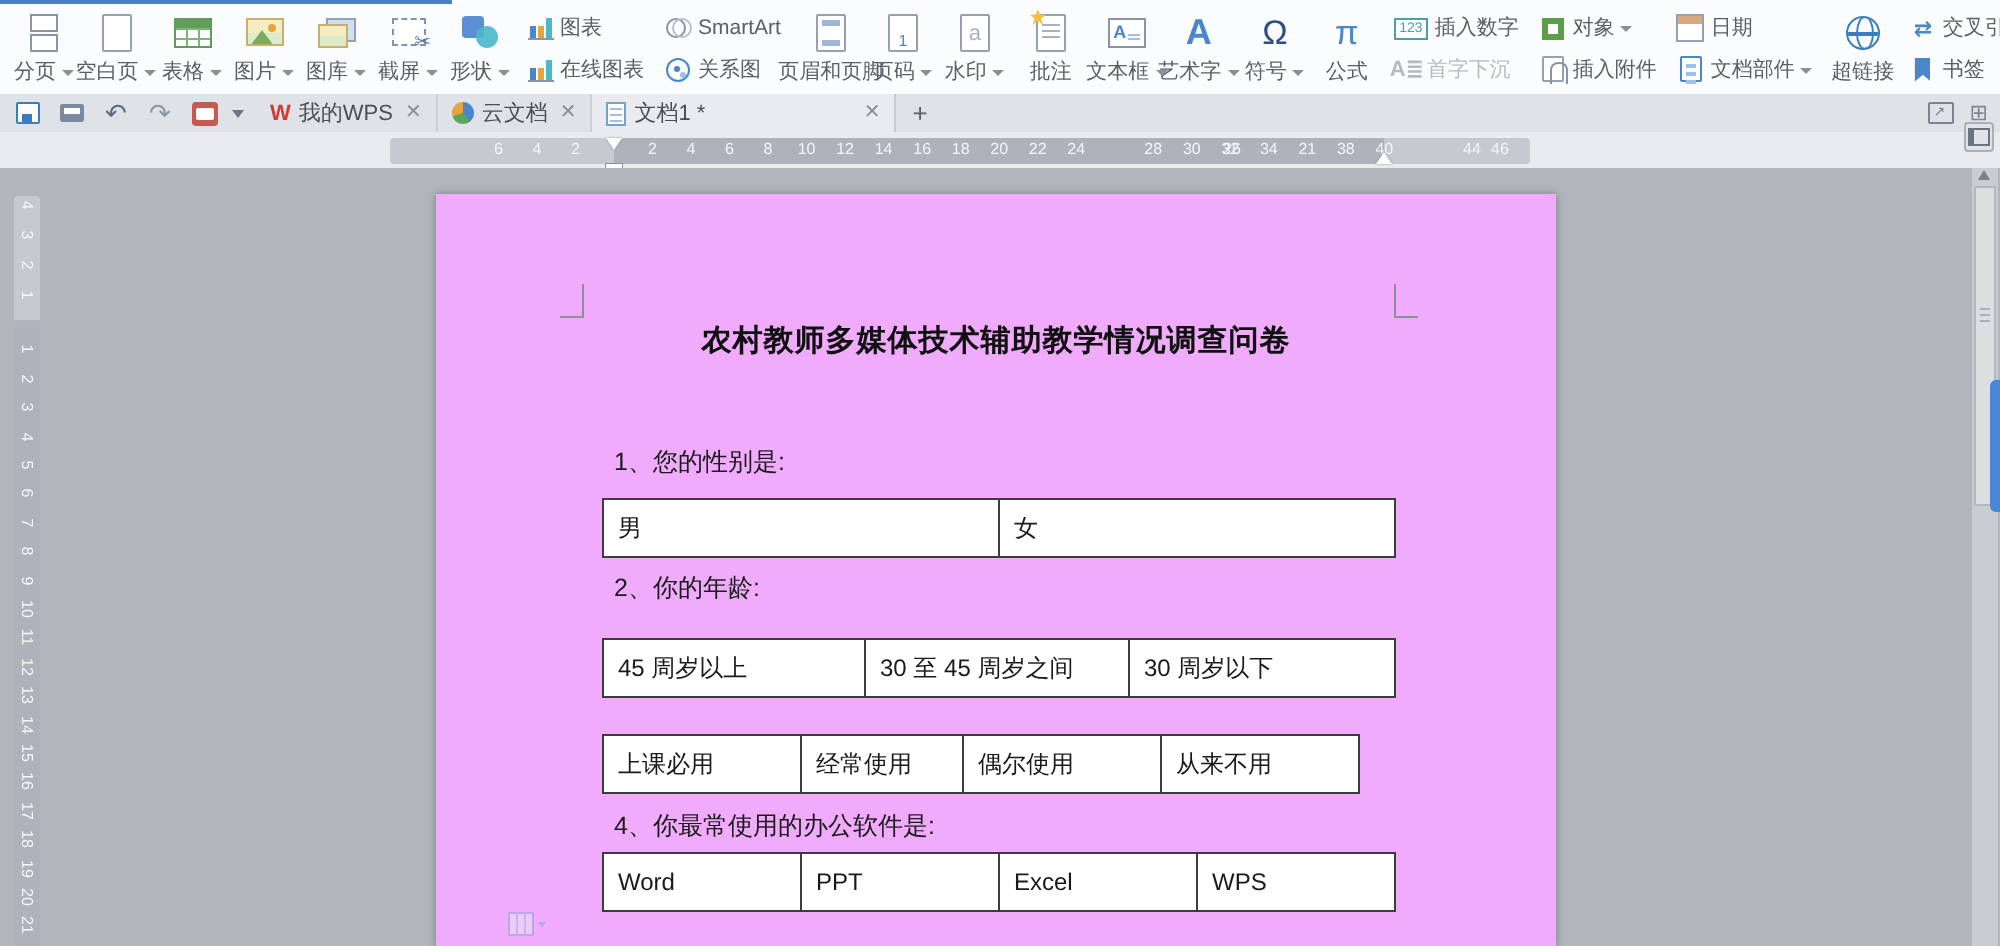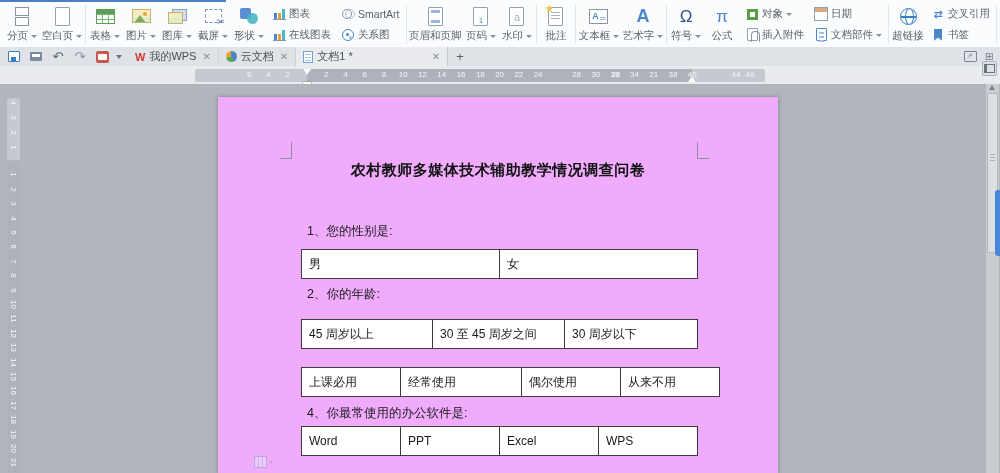--- a/index.html
+++ b/index.html
@@ -277,20 +277,34 @@
       <span class="lbl caret">符号</span>
     </div>
     <div class="bigbtn">
       <span class="ic">
           <span class="gi glyph-blue" style="font-size:17px;">π</span>
         </span>
       <span class="lbl">公式</span>
     </div>
     <div class="stack">
       <div class="smallbtn">
+        <span class="sic" style="width:18px;">
+            <span class="i-num">123</span>
+          </span>
+        <span>插入数字</span>
+      </div>
+      <div class="smallbtn disabled">
+        <span class="sic">
+            <span class="i-dropcap">A≣</span>
+          </span>
+        <span>首字下沉</span>
+      </div>
+    </div>
+    <div class="stack">
+      <div class="smallbtn">
         <span class="sic">
             <span class="i-obj"></span>
           </span>
         <span class="caret">对象</span>
       </div>
       <div class="smallbtn">
         <span class="sic">
             <span class="pgi small i-attach"></span>
           </span>
         <span>插入附件</span>
@@ -474,21 +488,21 @@
           <td style="width:132px;">30 至 45 周岁之间</td>
           <td style="width:133px;">30 周岁以下</td>
         </tr>
       </tbody>
         </table>
 
       <table class="q-table" style="top:270px;">
         <tbody>
             <tr>
           <td style="width:99px;">上课必用</td>
-          <td style="width:121px;">经常使用</td>
+          <td style="width:81px;">经常使用</td>
           <td style="width:99px;">偶尔使用</td>
           <td style="width:99px;">从来不用</td>
         </tr>
       </tbody>
         </table>
 
       <div class="q-label" style="top:308px;">4、你最常使用的办公软件是:</div>
       <table class="q-table" style="top:329px;">
         <tbody>
             <tr>

